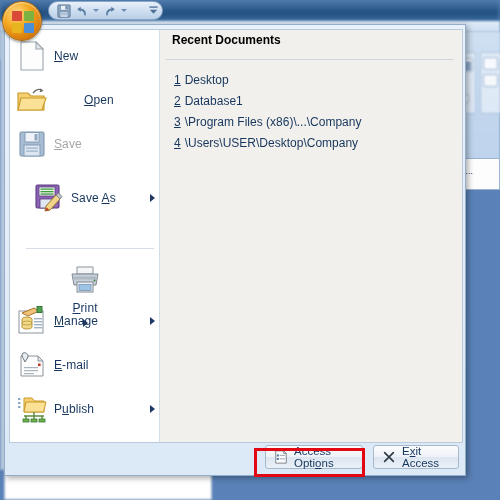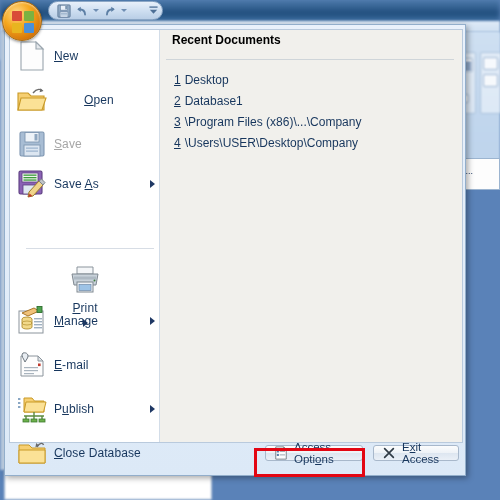--- a/index.html
+++ b/index.html
@@ -153,21 +153,21 @@
   }
   .rd-item {
     position: absolute; left: 14px; font-size: 12px; color: #17365d;
     white-space: nowrap;
   }
   .rd-num { text-decoration: underline; margin-right: 4px; }
 
   
   #footer { position: absolute; left: 0; bottom: 0; width: 462px; height: 32px; }
   .fbtn {
-    position: absolute; height: 16px;
+    position: absolute; height: 24px;
     background: linear-gradient(180deg,#fbfcfd 0%,#eef2f7 48%,#dde6f0 52%,#eaf0f7 100%);
     border: 1px solid #a8b8cb; border-radius: 3px;
     display: flex; align-items: center; gap: 6px; padding: 0 8px;
     font-size: 11.5px; color: #17365d;
   }
   #btn-access-options { left: 260px; top: 2px; width: 98px; }
   #btn-exit-access    { left: 368px; top: 2px; width: 86px; }
   #highlight-box {
     position: absolute; left: 254px; top: 448px; width: 111px; height: 29px;
     border: 3px solid #e30613; z-index: 40; pointer-events: none;
@@ -284,21 +284,21 @@
             <rect x="17.5" y="5" width="3" height="6.5" fill="#8fa7c0"></rect>
             <rect x="7" y="16" width="16" height="11" fill="#dce6f1" stroke="#7f97b2" stroke-width=".9"></rect>
             <rect x="9" y="18.4" width="12" height="1.5" fill="#a8bdd4"></rect>
             <rect x="9" y="21.4" width="12" height="1.5" fill="#a8bdd4"></rect>
           </svg>
         </span>
         <span class="mi-label disabled"><u>S</u>ave</span>
         <span class="mi-arrow"></span>
       </div>
 
-      <div class="mi" style="top:134px;">
+      <div class="mi" style="top:148px;padding-left:17px;">
         <span class="mi-icon">
           <svg width="32" height="32" viewBox="0 0 32 32">
             <rect x="3" y="3" width="23" height="23" rx="1.5" fill="#8b62b5" stroke="#5d3f80" stroke-width="1.1"></rect>
             <rect x="6" y="5" width="16" height="9" fill="#f2f6f0" stroke="#5d3f80" stroke-width=".8"></rect>
             <rect x="7.5" y="6.5" width="13" height="1.3" fill="#3b9b3b"></rect>
             <rect x="7.5" y="9" width="13" height="1.3" fill="#3b9b3b"></rect>
             <rect x="7.5" y="11.4" width="13" height="1.3" fill="#3b9b3b"></rect>
             <rect x="7" y="17" width="13" height="9" fill="#dfe8f2" stroke="#5d3f80" stroke-width=".8"></rect>
             <path d="M13 24 L23 13 L27 17 L17 28 L12 29 Z" fill="#f0d48a" stroke="#9a7a2e" stroke-width="1"></path>
             <path d="M23 13 L27 17 L29 14.5 L25.5 11 Z" fill="#c0c4c8" stroke="#7f858a" stroke-width="1"></path>
@@ -380,32 +380,20 @@
             <rect x="15" y="25" width="6" height="3" fill="#6cb04b" stroke="#3d7a2e" stroke-width=".8"></rect>
             <rect x="23" y="25" width="6" height="3" fill="#6cb04b" stroke="#3d7a2e" stroke-width=".8"></rect>
           </svg>
         </span>
         <span class="mi-label">P<u>u</u>blish</span>
         <span class="mi-arrow">
             <i class="arrow-tri"></i>
           </span>
       </div>
 
-      <div class="mi" style="top:403px;">
-        <span class="mi-icon">
-          <svg width="32" height="28" viewBox="0 0 32 28">
-            <path d="M3 6 H13 L16 9 H29 V24 H3 Z" fill="#f6cf72" stroke="#c99a27" stroke-width="1"></path>
-            <path d="M3 11 H29 V24 H3 Z" fill="#fbe196" stroke="#c99a27" stroke-width="1"></path>
-            <path d="M21 8 C24 3 27 4 27.5 6" stroke="#6b6b6b" stroke-width="1.4" fill="none"></path>
-            <path d="M20.2 4 L23.2 6.8 L19.4 8.2 Z" fill="#6b6b6b"></path>
-          </svg>
-        </span>
-        <span class="mi-label"><u>C</u>lose Database</span>
-        <span class="mi-arrow"></span>
-      </div>
     </div>
 
     <div id="right-pane">
       <div id="rd-title">Recent Documents</div>
       <div id="rd-rule"></div>
 
       <div class="rd-item" style="top:43px;">
         <span class="rd-num">1</span><span>Desktop</span>
       </div>
       <div class="rd-item" style="top:64px;">

